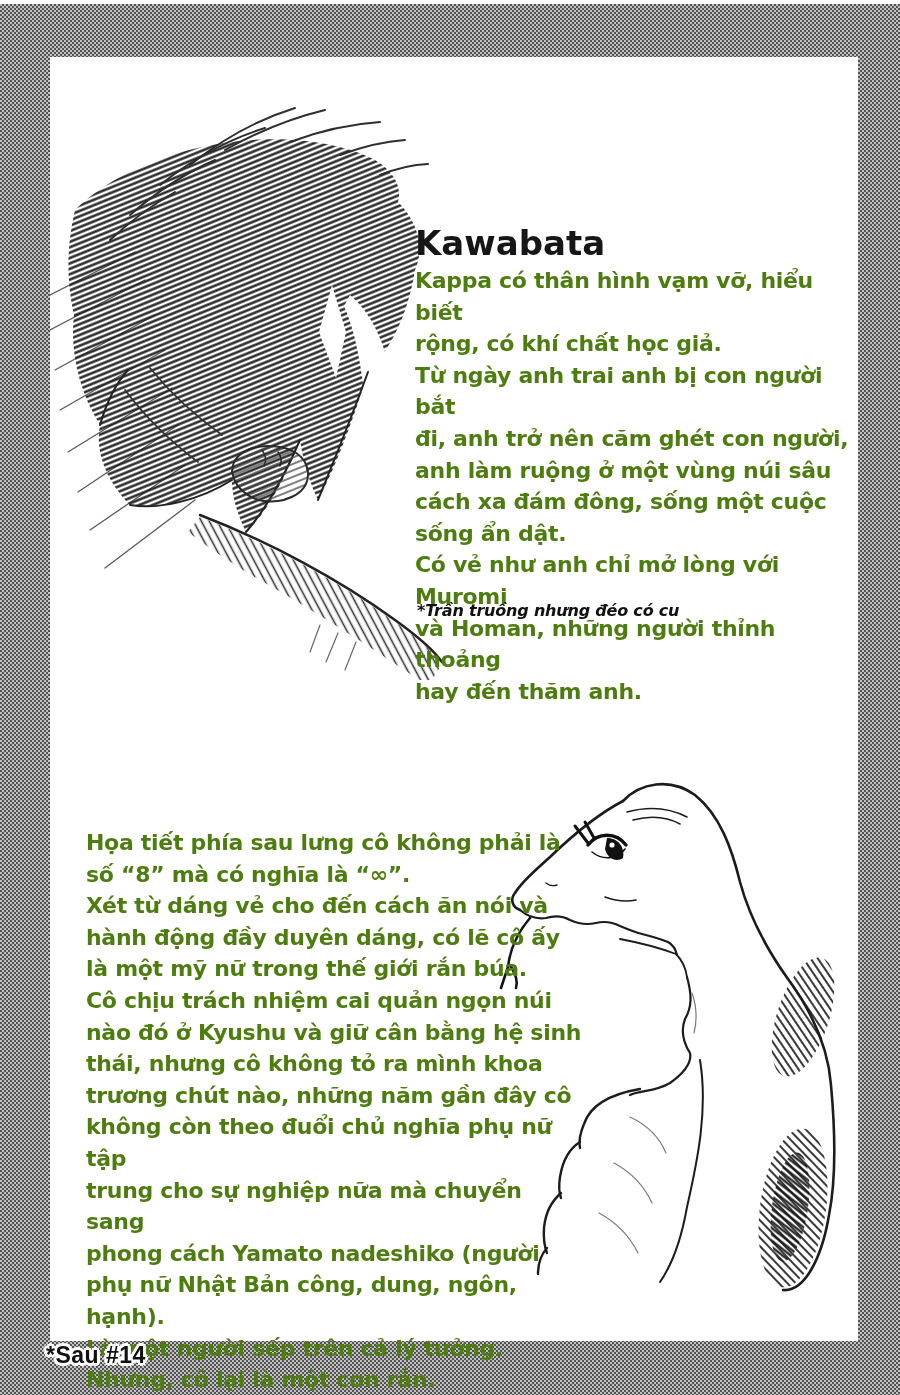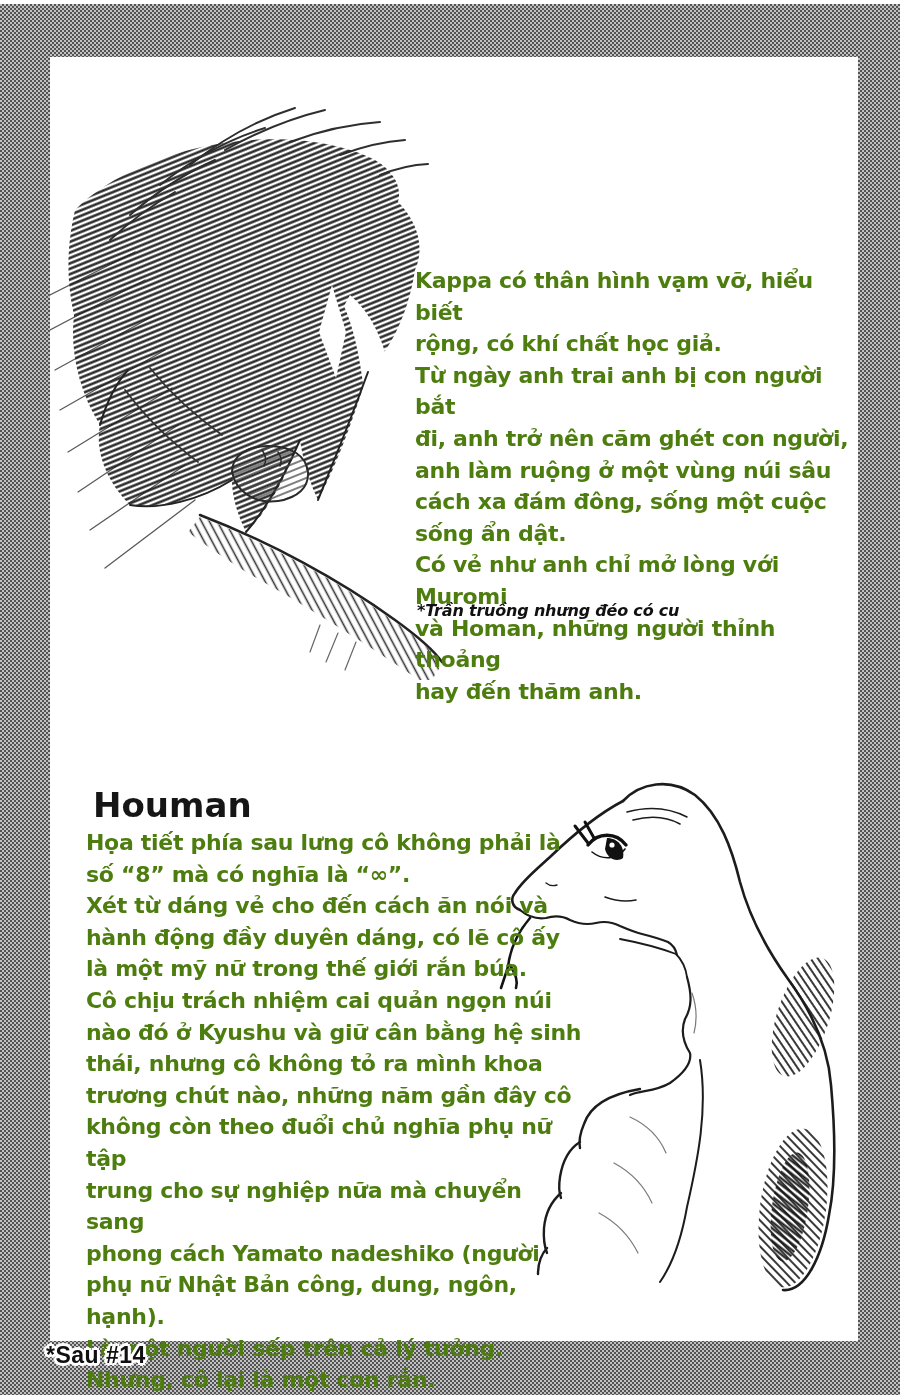--- a/index.html
+++ b/index.html
@@ -180,35 +180,35 @@
     </g>
 
     <g fill="none" stroke="#7a7a7a" stroke-width="1.2" stroke-linecap="round">
       <path d="M150,360 Q176,372 186,396"></path>
       <path d="M134,406 Q160,420 172,446"></path>
       <path d="M119,456 Q145,470 158,496"></path>
       <path d="M212,236 Q219,256 214,276"></path>
     </g>
   </svg>
 
+  <div class="title" style="left:365px;top:169px;">Kawabata</div>
 
   <div class="body-text" style="left:365px;top:208px;width:440px;">Kappa có thân hình vạm vỡ, hiểu biết
 rộng, có khí chất học giả.
 Từ ngày anh trai anh bị con người bắt
 đi, anh trở nên căm ghét con người,
 anh làm ruộng ở một vùng núi sâu
 cách xa đám đông, sống một cuộc
 sống ẩn dật.
 Có vẻ như anh chỉ mở lòng với Muromi
 và Homan, những người thỉnh thoảng
 hay đến thăm anh.</div>
 
   <div class="footnote" style="left:367px;top:544px;">*Trần truồng nhưng đéo có cu</div>
 
-  <div class="title" style="left:43px;top:731px;">Houman</div>
 
   <div class="body-text" style="left:36px;top:770px;width:500px;">Họa tiết phía sau lưng cô không phải là
 số “8” mà có nghĩa là “∞”.
 Xét từ dáng vẻ cho đến cách ăn nói và
 hành động đầy duyên dáng, có lẽ cô ấy
 là một mỹ nữ trong thế giới rắn búa.
 Cô chịu trách nhiệm cai quản ngọn núi
 nào đó ở Kyushu và giữ cân bằng hệ sinh
 thái, nhưng cô không tỏ ra mình khoa
 trương chút nào, những năm gần đây cô

